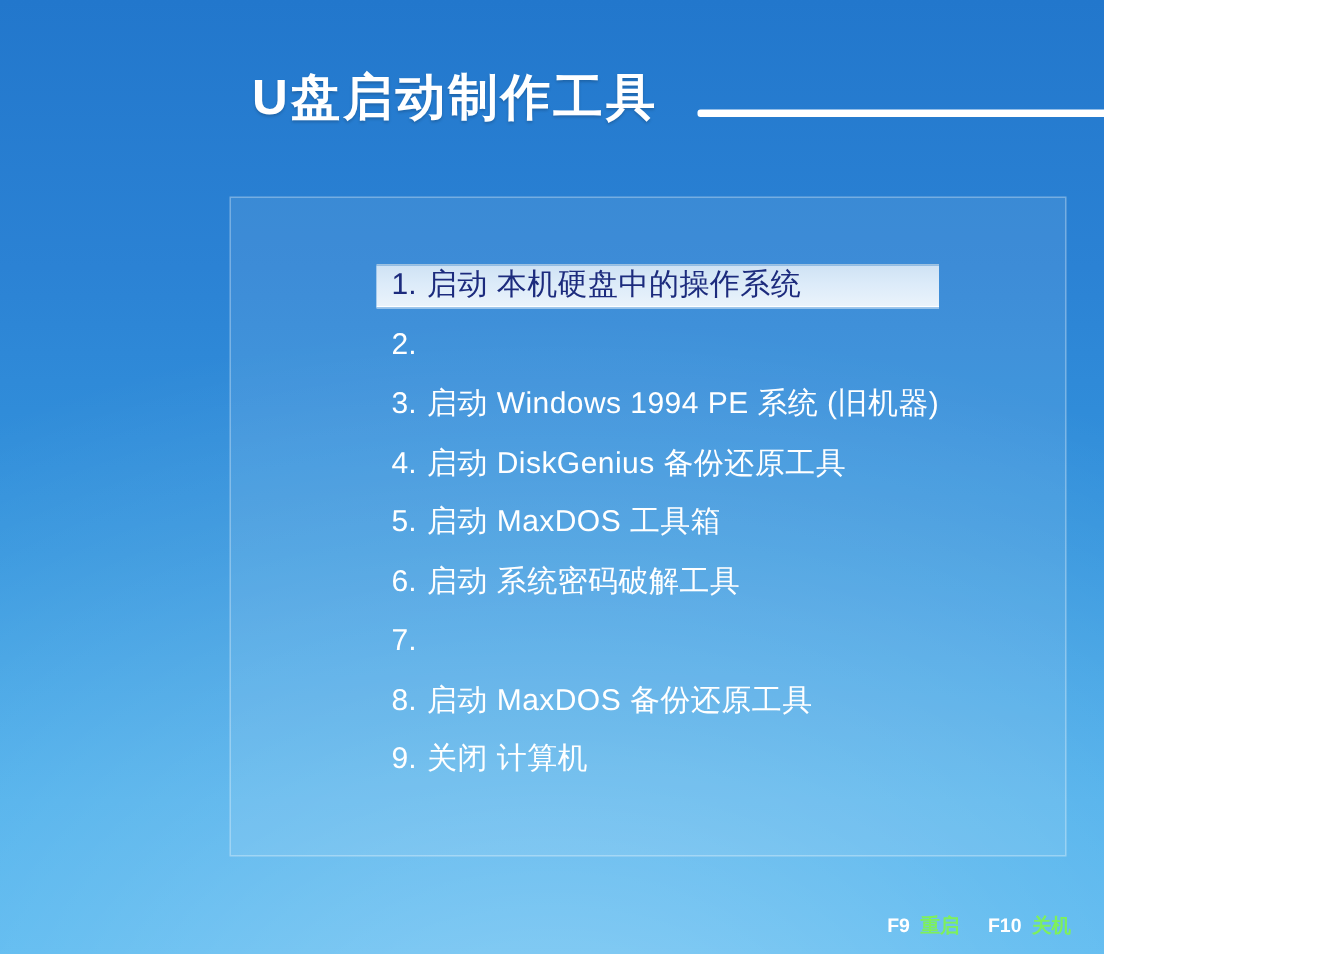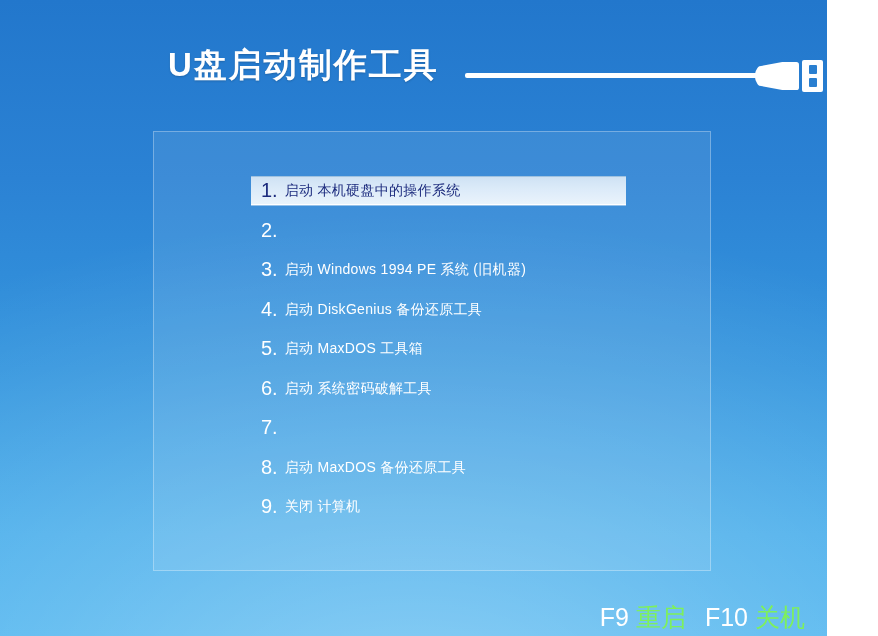--- a/index.html
+++ b/index.html
@@ -8,21 +8,21 @@
   }
   body {
     width: 878px;
     height: 636px;
     overflow: hidden;
     font-family: "Liberation Sans", "DejaVu Sans", sans-serif;
   }
 
   #screen {
     position: relative;
-    width: 827px;
+    width: 736px;
     height: 636px;
     background:
       radial-gradient(ellipse 150% 120% at 50% 115%,
         rgba(255,255,255,0.38) 0%,
         rgba(255,255,255,0.18) 32%,
         rgba(255,255,255,0.00) 68%),
       linear-gradient(to bottom,
         #2277cc 0%,
         #2b82d4 28%,
         #3596de 58%,
@@ -133,21 +133,21 @@
   }
 
   .menu-item .mi-index {
     color: #ffffff;
     font-size: 20px;
     line-height: 29px;
     margin-right: 7px;
   }
   .menu-item .mi-label {
     color: #ffffff;
-    font-size: 14px;
+    font-size: 20px;
     line-height: 29px;
     letter-spacing: 0.3px;
   }
 
   
   .menu-item.selected {
     width: 375px;
     background: linear-gradient(to bottom, #cfe2f4 0%, #dcebf9 45%, #eaf3fb 100%);
     border-top: 1px solid #9fc2e0;
     border-bottom: 1px solid #ffffff;
@@ -159,23 +159,24 @@
   }
 
   
   #footer {
     position: absolute;
     right: 22px;
     bottom: 7px;
     display: flex;
     align-items: baseline;
     gap: 7px;
-    font-size: 25px;
+    font-size: 13px;
     line-height: 24px;
     white-space: nowrap;
+    font-weight: bold;
   }
   .fkey {
     color: #ffffff;
   }
   .faction {
     color: #7ef05c;
     margin-right: 12px;
   }
   .faction:last-child { margin-right: 0; margin-top: 40px; }
 </style>

